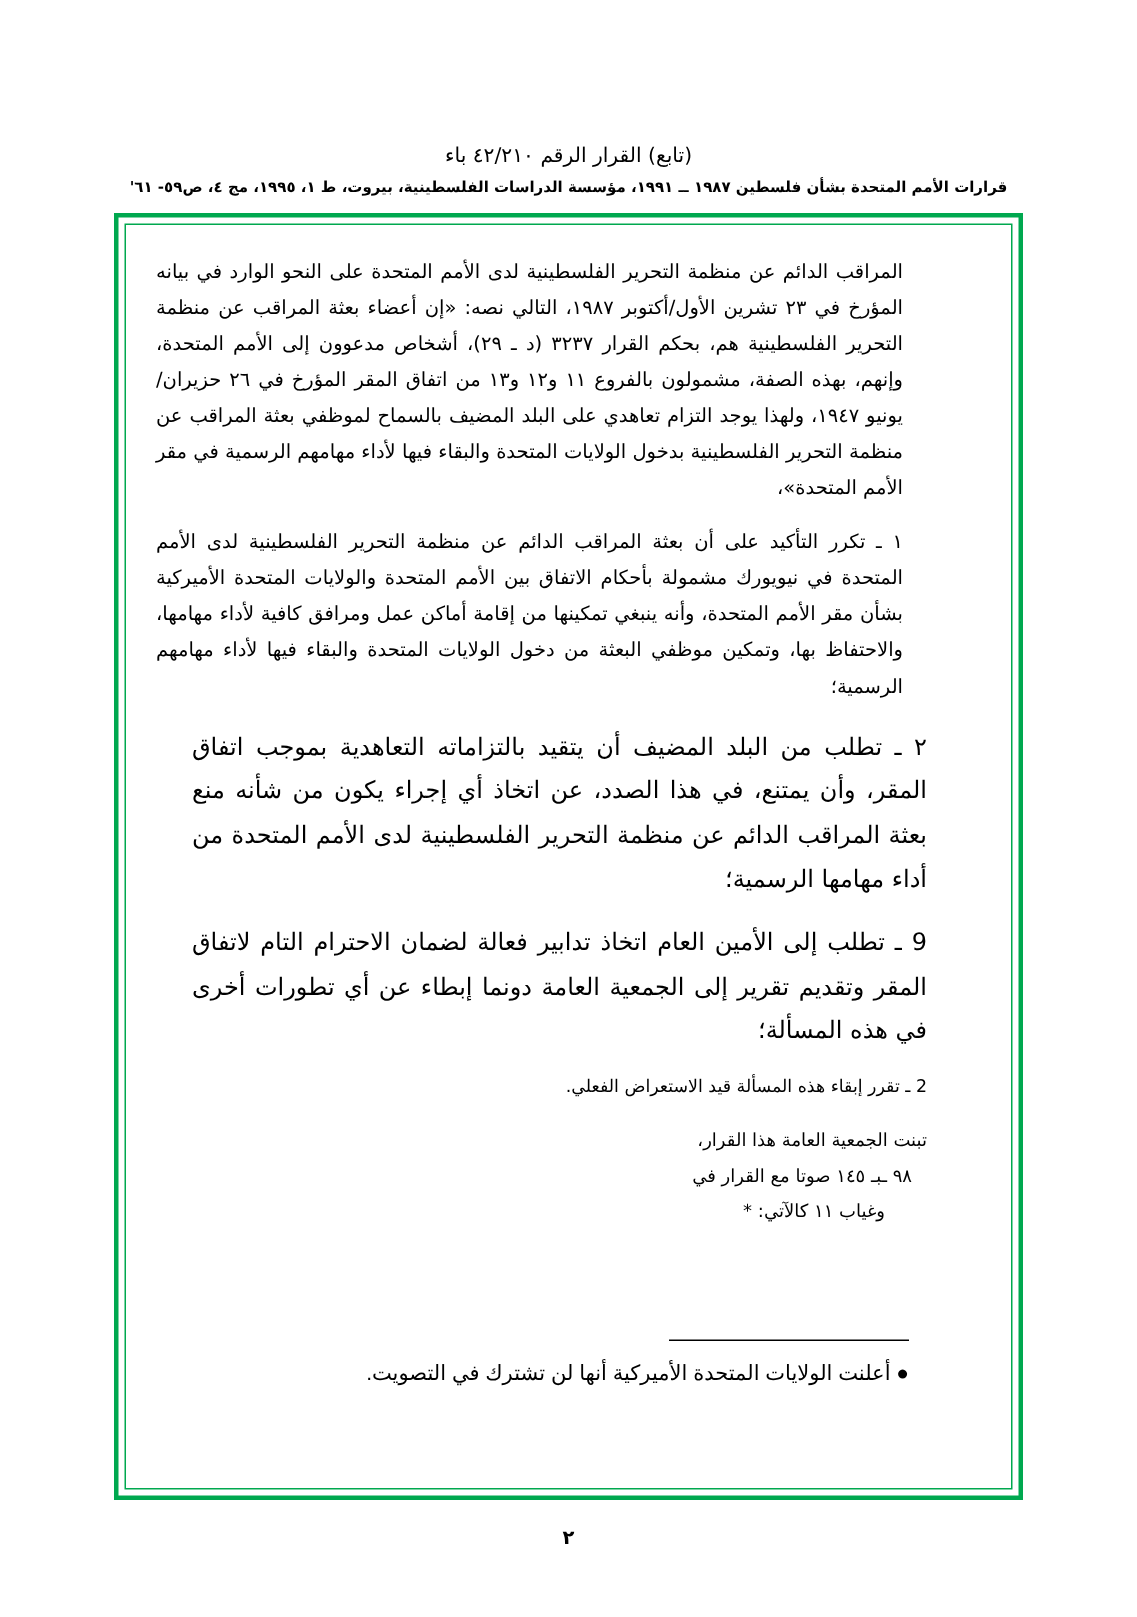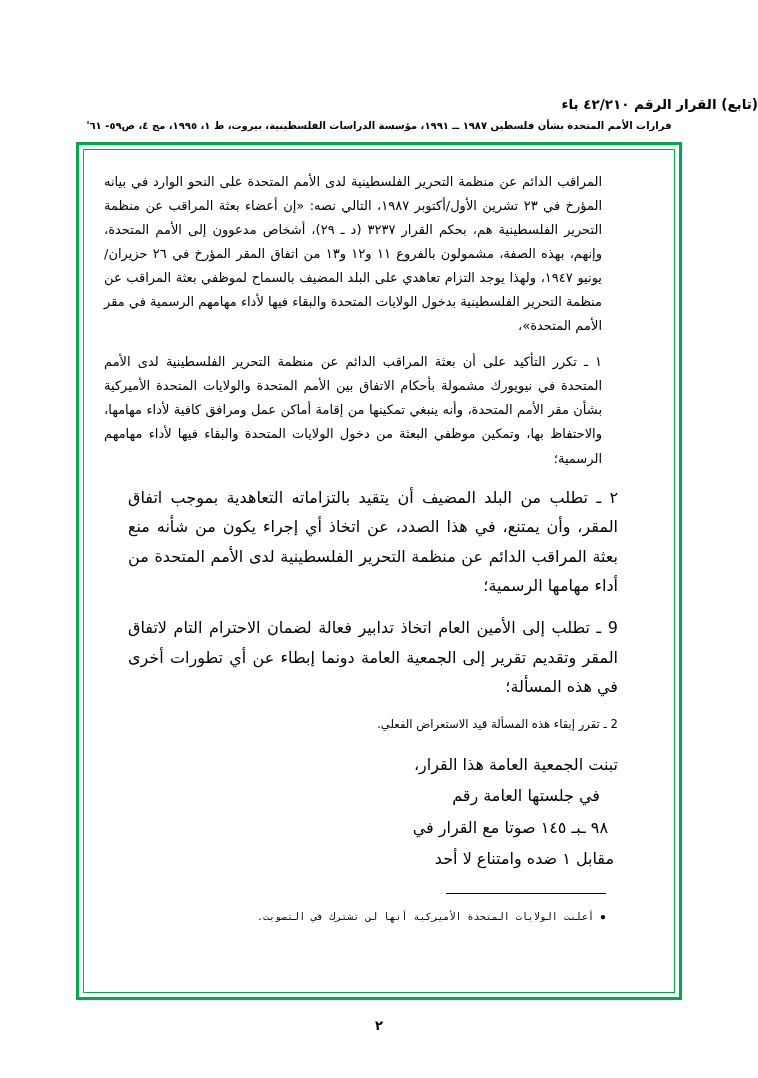--- a/index.html
+++ b/index.html
@@ -24,26 +24,25 @@
   .header-block {
     position: absolute;
     top: 96px;
     left: 0;
     width: 758px;
     text-align: center;
   }
   .doc-title {
     font-family: "DejaVu Sans", sans-serif;
     font-size: 13.5px;
-    font-weight: bold;
+    font-weight: normal;
     letter-spacing: 0px;
     direction: rtl;
     margin: 0 0 8px 0;
     color: #000;
-    text-align: right;
   }
   .doc-subtitle {
     font-family: "DejaVu Sans", sans-serif;
     font-size: 10px;
     font-weight: bold;
     direction: rtl;
     margin: 0;
     color: #000;
     text-align: center;
   }
@@ -95,43 +94,43 @@
     padding-left: 24px;
     font-size: 16px;
   }
   .closing-lines {
     margin-top: 14px;
     padding-right: 36px;
     direction: rtl;
   }
   .closing-lines div {
     font-family: "DejaVu Sans", sans-serif;
-    font-size: 16px;
+    font-size: 12px;
     line-height: 1.95;
     text-align: right;
   }
   .cl-1 { padding-right: 0px; }
   .cl-2 { padding-right: 18px; }
   .cl-3 { padding-right: 10px; }
   .cl-4 { padding-right: 4px; }
   .cl-5 { padding-right: 28px; }
   .footnote-rule {
     position: absolute;
     bottom: 76px;
     right: 48px;
     width: 160px;
     border-top: 1px solid #000;
   }
   .footnote {
     position: absolute;
     bottom: 44px;
     right: 48px;
     width: 470px;
-    font-family: Liberation Mono, monospace;
-    font-size: 10px;
+    font-family: Liberation Sans, sans-serif;
+    font-size: 14px;
     direction: rtl;
     text-align: center;
     line-height: 1.6;
   }
   .page-number {
     position: absolute;
     top: 1018px;
     left: 0;
     width: 758px;
     text-align: center;
@@ -156,23 +155,22 @@
 
   <div class="content">
     <p class="para">المراقب الدائم عن منظمة التحرير الفلسطينية لدى الأمم المتحدة على النحو الوارد في بيانه المؤرخ في ٢٣ تشرين الأول/أكتوبر ١٩٨٧، التالي نصه: «إن أعضاء بعثة المراقب عن منظمة التحرير الفلسطينية هم، بحكم القرار ٣٢٣٧ (د ـ ٢٩)، أشخاص مدعوون إلى الأمم المتحدة، وإنهم، بهذه الصفة، مشمولون بالفروع ١١ و١٢ و١٣ من اتفاق المقر المؤرخ في ٢٦ حزيران/يونيو ١٩٤٧، ولهذا يوجد التزام تعاهدي على البلد المضيف بالسماح لموظفي بعثة المراقب عن منظمة التحرير الفلسطينية بدخول الولايات المتحدة والبقاء فيها لأداء مهامهم الرسمية في مقر الأمم المتحدة»،</p>
     <p class="para">١ ـ تكرر التأكيد على أن بعثة المراقب الدائم عن منظمة التحرير الفلسطينية لدى الأمم المتحدة في نيويورك مشمولة بأحكام الاتفاق بين الأمم المتحدة والولايات المتحدة الأميركية بشأن مقر الأمم المتحدة، وأنه ينبغي تمكينها من إقامة أماكن عمل ومرافق كافية لأداء مهامها، والاحتفاظ بها، وتمكين موظفي البعثة من دخول الولايات المتحدة والبقاء فيها لأداء مهامهم الرسمية؛</p>
     <p class="para narrow">٢ ـ تطلب من البلد المضيف أن يتقيد بالتزاماته التعاهدية بموجب اتفاق المقر، وأن يمتنع، في هذا الصدد، عن اتخاذ أي إجراء يكون من شأنه منع بعثة المراقب الدائم عن منظمة التحرير الفلسطينية لدى الأمم المتحدة من أداء مهامها الرسمية؛</p>
     <p class="para narrow">9 ـ تطلب إلى الأمين العام اتخاذ تدابير فعالة لضمان الاحترام التام لاتفاق المقر وتقديم تقرير إلى الجمعية العامة دونما إبطاء عن أي تطورات أخرى في هذه المسألة؛</p>
     <p class="para indent-small">2 ـ تقرر إبقاء هذه المسألة قيد الاستعراض الفعلي.</p>
 
     <div class="closing-lines">
       <div class="cl-1">تبنت الجمعية العامة هذا القرار،</div>
-      <div class="cl-2">في جلستها العامة رقم</div>
       <div class="cl-3">٩٨ ـبـ ١٤٥ صوتا مع القرار في</div>
-      <div class="cl-4">مقابل ١ ضده وامتناع لا أحد</div>
+      <div class="cl-5">وغياب ١١ كالآتي: *</div>
     </div>
 
     <div class="footnote-rule"></div>
     <div class="footnote">● أعلنت الولايات المتحدة الأميركية أنها لن تشترك في التصويت.</div>
   </div>
 
   <div class="page-number">٢</div>
 
 </div>
 

